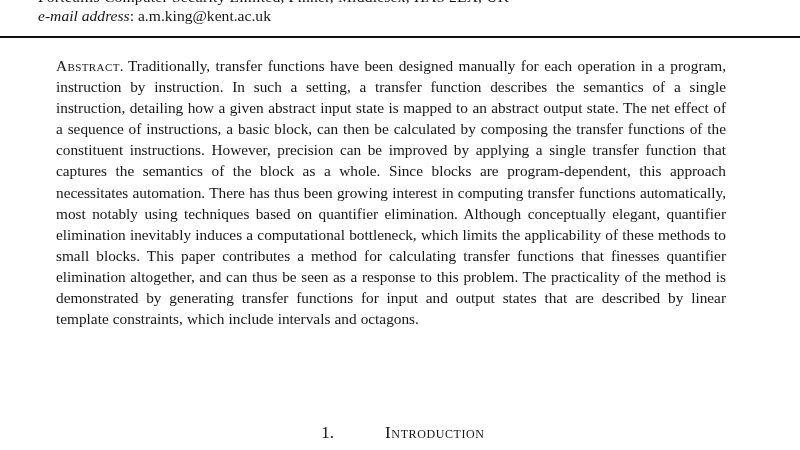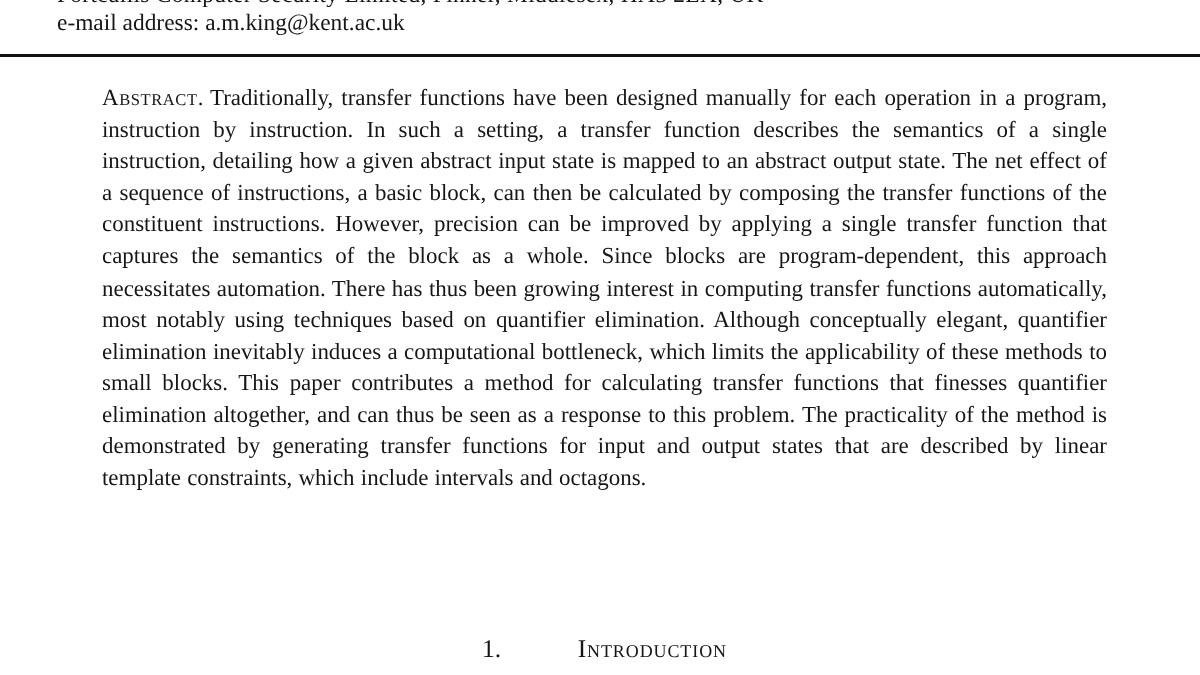--- a/index.html
+++ b/index.html
@@ -28,39 +28,40 @@
   }
   .email-line {
     position: absolute;
     left: 38px;
     top: 6px;
     font-size: 15.6px;
     line-height: 20px;
     white-space: nowrap;
   }
   .email-label {
+    font-style: italic;
   }
   .email-sep {
     font-style: normal;
   }
   .email-value {
     font-style: normal;
     font-family: Liberation Serif, serif;
   }
   .header-rule {
     position: absolute;
     left: 0;
     top: 36px;
     width: 800px;
     height: 2.4px;
     background: #101010;
   }
   .abstract {
     position: absolute;
-    left: 68px;
+    left: 56px;
     top: 55px;
     width: 670px;
     font-size: 15.3px;
     line-height: 21.1px;
     text-align: justify;
     hyphens: auto;
     -webkit-hyphens: auto;
     word-spacing: 0.3px;
   }
   .sc {

